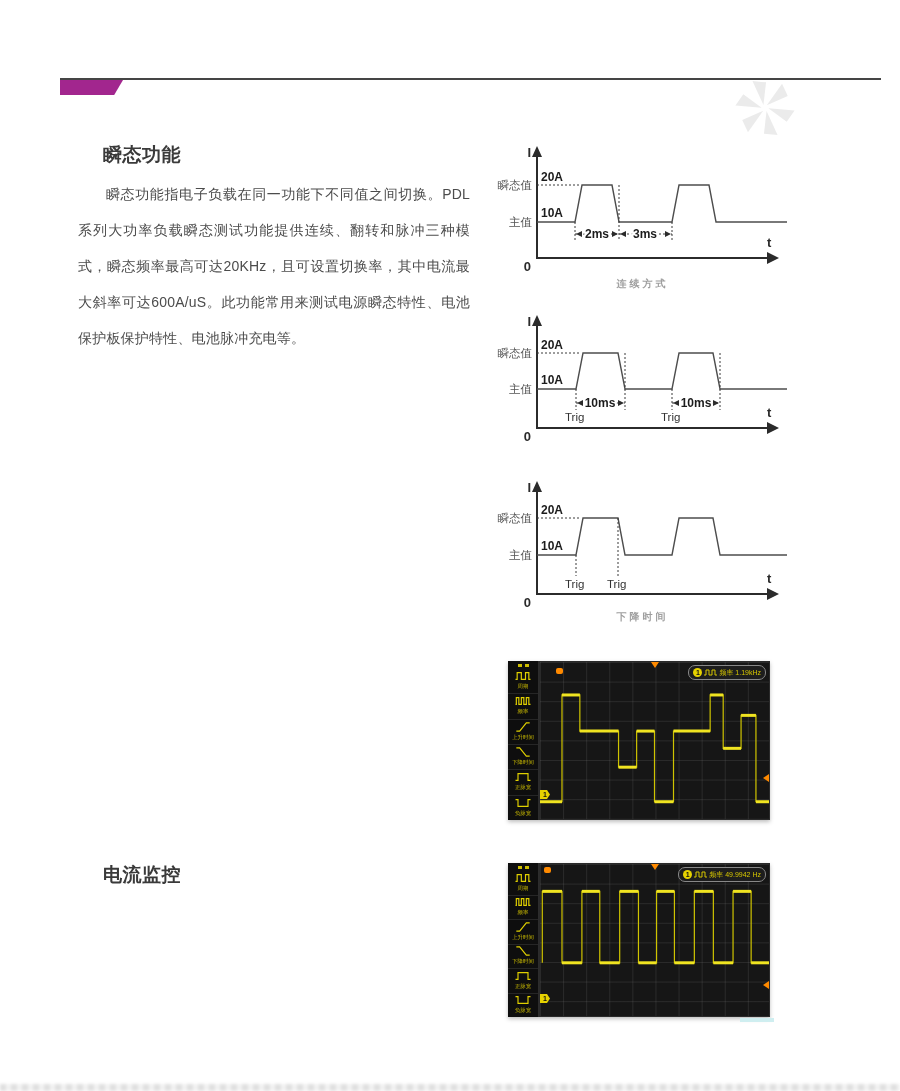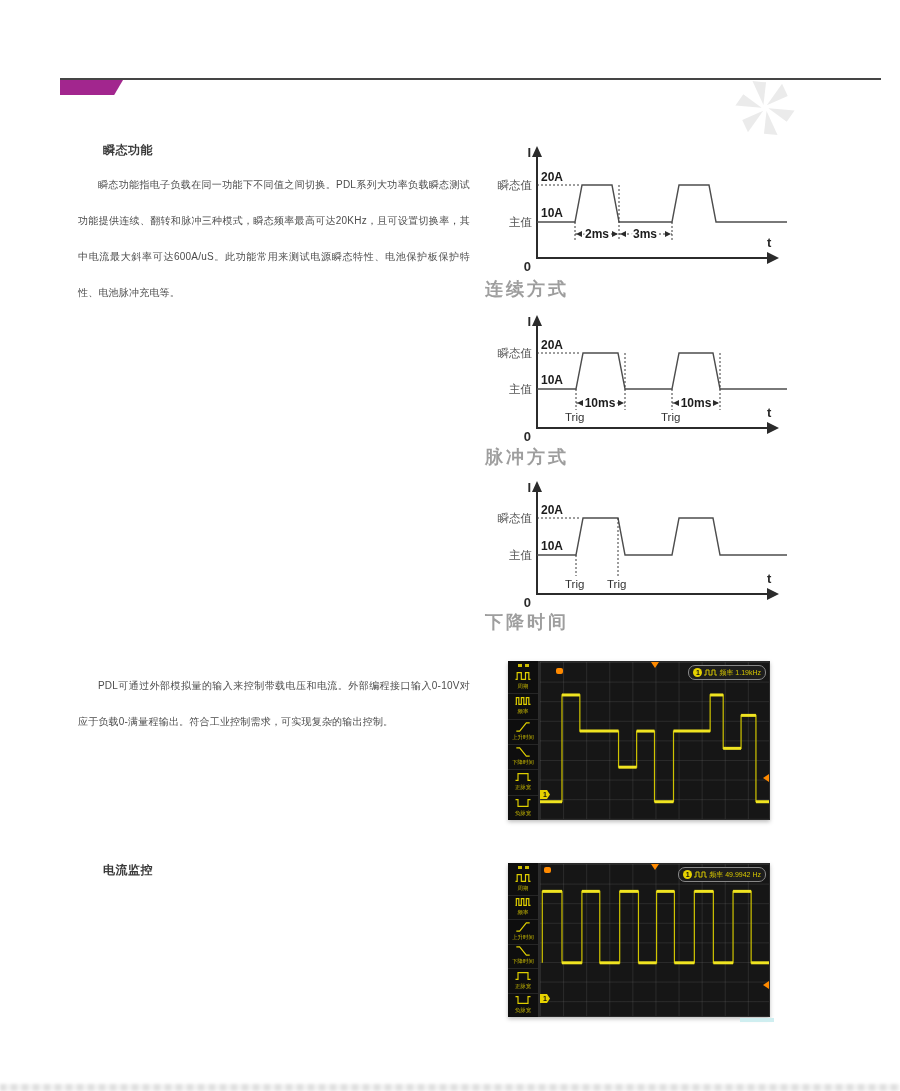--- a/index.html
+++ b/index.html
@@ -6,27 +6,27 @@
   .page{position:relative;width:900px;height:1091px;background:#fff;overflow:hidden;
         font-family:"Liberation Sans","DejaVu Sans",sans-serif;}
   
   .top-rule{position:absolute;left:60px;top:78px;width:821px;height:2px;background:#454545;}
   .brand-mark{position:absolute;left:60px;top:80px;width:63px;height:15px;background:#a2268e;
               clip-path:polygon(0 0,100% 0,86% 100%,0 100%);}
   .watermark{position:absolute;left:733px;top:76px;width:64px;height:64px;transform:rotate(14deg);opacity:.9;}
   .watermark polygon{fill:#e9e9e9;}
   
   .section{position:absolute;left:78px;width:392px;}
-  .section-title{font-size:12px;font-weight:bold;color:#3a3a3a;padding-left:25px;letter-spacing:.5px;}
-  .section-body{margin-top:8px;font-size:10px;color:#4c4c4c;line-height:36px;text-align:justify;
+  .section-title{font-size:19px;font-weight:bold;color:#3a3a3a;padding-left:25px;letter-spacing:.5px;}
+  .section-body{margin-top:8px;font-size:14px;color:#4c4c4c;line-height:36px;text-align:justify;
                 text-indent:2em;letter-spacing:.2px;word-break:break-all;}
   
   .diagram{position:absolute;left:485px;width:315px;}
-  .diagram-caption{position:absolute;left:0;top:134px;width:315px;text-align:left;
-                   font-size:18px;font-weight:bold;color:#9e9e9e;letter-spacing:3px;}
+  .diagram-caption{position:absolute;left:0;top:134px;width:315px;text-align:center;
+                   font-size:10px;font-weight:bold;color:#9e9e9e;letter-spacing:3px;}
   .axis{stroke:#2b2b2b;stroke-width:2;}
   .axis-fill{fill:#2b2b2b;}
   .wave{fill:none;stroke:#4d4d4d;stroke-width:1.4;}
   .dot{stroke:#3a3a3a;stroke-width:1;stroke-dasharray:2,2;fill:none;}
   .lbl-axis{font-size:13px;fill:#2b2b2b;font-weight:bold;}
   .lbl-level{font-size:11.5px;fill:#555;}
   .lbl-value{font-size:12px;font-weight:bold;fill:#1c1c1c;}
   .lbl-span{font-size:12px;font-weight:bold;fill:#1c1c1c;paint-order:stroke;stroke:#fff;stroke-width:4px;}
   .lbl-trig{font-size:11.5px;fill:#333;}
   .arr{fill:#2b2b2b;}
@@ -85,21 +85,20 @@
       <polygon points="31,27 40,4 48,14" transform="rotate(240 30 30)"></polygon>
       <polygon points="31,27 40,4 48,14" transform="rotate(300 30 30)"></polygon>
     </g>
   </svg>
 
   <div class="section" style="top:142px">
     <div class="section-title">瞬态功能</div>
     <div class="section-body">瞬态功能指电子负载在同一功能下不同值之间切换。PDL系列大功率负载瞬态测试功能提供连续、翻转和脉冲三种模式，瞬态频率最高可达20KHz，且可设置切换率，其中电流最大斜率可达600A/uS。此功能常用来测试电源瞬态特性、电池保护板保护特性、电池脉冲充电等。</div>
   </div>
   <div class="section" style="top:660px">
-    <div class="section-body">PDL可通过外部模拟量的输入来控制带载电压和电流。外部编程接口输入0-10V对应于负载0-满量程输出。符合工业控制需求，可实现复杂的输出控制。</div>
   </div>
   <div class="section" style="top:862px">
     <div class="section-title">电流监控</div>
   </div>
 
   <div class="diagram" style="top:143px;height:160px">
     <svg width="315" height="130" viewBox="0 0 315 130">
       <line class="axis" x1="52" y1="8" x2="52" y2="116"></line>
       <polygon class="axis-fill" points="47,14 52,3 57,14"></polygon>
       <line class="axis" x1="52" y1="115" x2="284" y2="115"></line>
@@ -150,21 +149,20 @@
       <line class="dot" x1="187" y1="92" x2="235" y2="92"></line>
       <polygon class="arr" points="98,89 92,92 98,95"></polygon>
       <polygon class="arr" points="133,89 139,92 133,95"></polygon>
       <polygon class="arr" points="194,89 188,92 194,95"></polygon>
       <polygon class="arr" points="228,89 234,92 228,95"></polygon>
       <text class="lbl-span" x="115" y="96" text-anchor="middle">10ms</text>
       <text class="lbl-span" x="211" y="96" text-anchor="middle">10ms</text>
       <text class="lbl-trig" x="80" y="110">Trig</text>
       <text class="lbl-trig" x="176" y="110">Trig</text>
     </svg>
-    <div class="diagram-caption">脉冲方式</div>
   </div>
 
   <div class="diagram" style="top:476px;height:162px">
     <svg width="315" height="132" viewBox="0 0 315 132">
       <line class="axis" x1="52" y1="10" x2="52" y2="119"></line>
       <polygon class="axis-fill" points="47,16 52,5 57,16"></polygon>
       <line class="axis" x1="52" y1="118" x2="284" y2="118"></line>
       <polygon class="axis-fill" points="282,112 294,118 282,124"></polygon>
       <text class="lbl-axis" x="46" y="16" text-anchor="end">I</text>
       <text class="lbl-axis" x="282" y="107">t</text>

